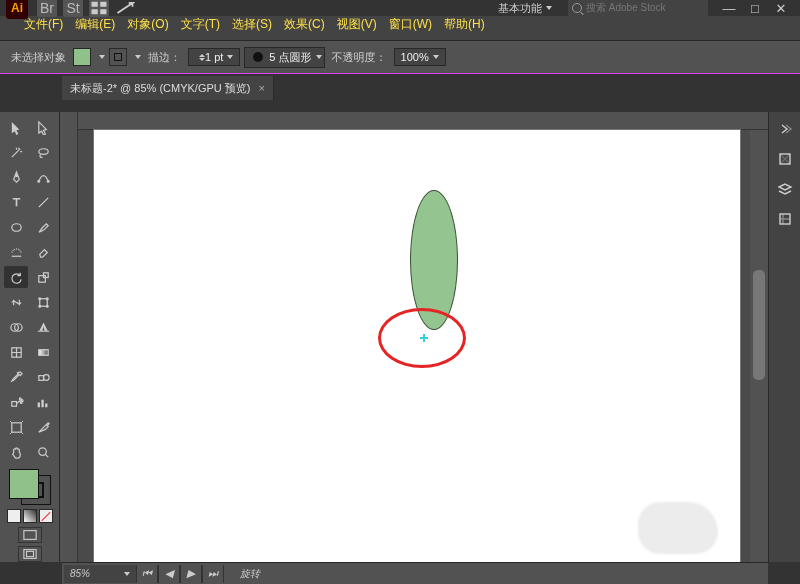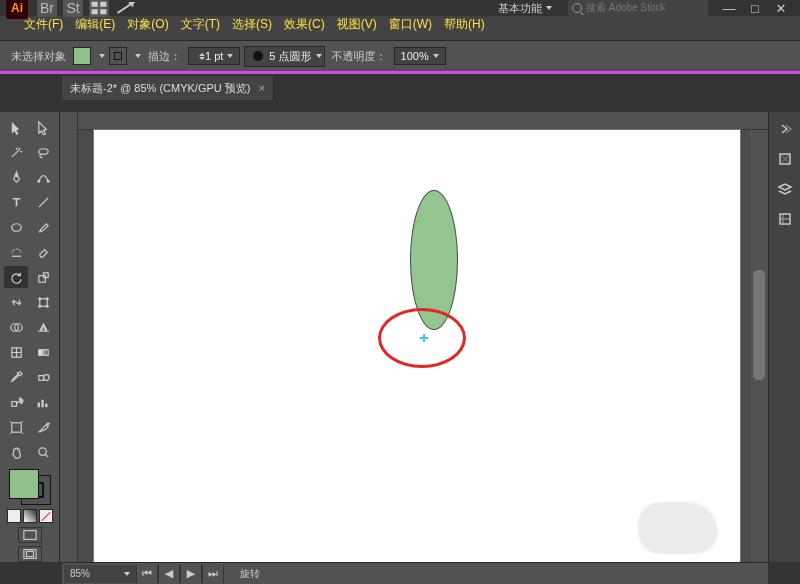--- a/index.html
+++ b/index.html
@@ -14,21 +14,21 @@
 #search { width: 140px; height: 18px; background: #434343; color: #777; font-size: 10px; display: flex; align-items: center; padding: 0 4px; border-radius: 2px; margin: 0 8px; }
 .mag-icon { width: 10px; height: 10px; border: 1px solid #999; border-radius: 50%; position: relative; margin-right: 4px; }
 .mag-icon::after { content: ""; position: absolute; width: 4px; height: 1px; background: #999; bottom: -2px; right: -3px; transform: rotate(45deg); }
 .winbtn { width: 14px; height: 14px; color: #ccc; margin: 0 6px; font-size: 13px; display: flex; align-items: center; justify-content: center; }
 
 
 #menubar { height: 24px; background: #434343; display: flex; align-items: flex-start; padding: 0 18px; color: #fde047; font-size: 12px; }
 .menuitem { padding: 0 6px; }
 
 
-#controlbar { height: 34px; background: #525252; border-top: 1px solid #282828; border-bottom: 3px solid #d946ef; display: flex; align-items: center; padding: 0 8px; color: #ddd; font-size: 11px; gap: 4px; }
+#controlbar { height: 34px; background: #525252; border-top: 1px solid #282828; border-bottom: 1px solid #d946ef; display: flex; align-items: center; padding: 0 8px; color: #ddd; font-size: 11px; gap: 4px; }
 .swatch { width: 18px; height: 18px; border: 1px solid #282828; }
 .swatch.fill { background: #90c18b; }
 .swatch.stroke { background: #525252; position: relative; }
 .swatch.stroke::after { content: ""; position: absolute; inset: 4px; border: 1px solid #111; }
 .ctl-label { margin: 0 3px; color: #ccc; }
 .ctl-field { background: #434343; padding: 2px 6px; color: #eee; border: 1px solid #282828; display: flex; align-items: center; }
 .caret-v { display: inline-flex; flex-direction: column; margin-left: 4px; }
 .caret-v span { width: 0; height: 0; border-left: 3px solid transparent; border-right: 3px solid transparent; }
 .caret-v span:first-child { border-bottom: 3px solid #ccc; margin-bottom: 1px; }
 .caret-v span:last-child { border-top: 3px solid #ccc; }
@@ -91,21 +91,21 @@
 
 #scrollV { position: absolute; top: 18px; right: 0; width: 18px; bottom: 0; background: #525252; }
 #scrollV .thumb { position:absolute; left:3px; right:3px; top:140px; height:110px; background:#777; border-radius:5px; }
 
 
 #dock { width: 32px; background: #434343; border-left: 1px solid #282828; display: flex; flex-direction: column; align-items: center; padding-top: 6px; gap: 8px; }
 .dockicon { width: 22px; height: 22px; display:flex; align-items:center; justify-content:center; color:#ccc;}
 .dockicon svg{ width:16px;height:16px; stroke:#ccc; fill:none; stroke-width:1.4; }
 
 
-#status { position: absolute; left: 62px; right: 32px; bottom: 0; height: 22px; background: #525252; border-top: 1px solid #282828; color: #ccc; font-size: 10px; display:flex; align-items:center; }
+#status { position: absolute; left: 62px; right: 32px; bottom: 0; height: 22px; background: #525252; border-top: 1px solid #282828; color: #ccc; font-size: 10px; display:flex; align-items:center;font-style:italic; }
 #zoomfield { width: 72px; height: 18px; background: #434343; display:flex; align-items:center; padding: 0 6px; margin-left: 2px; justify-content: space-between;}
 .sb-btn { width: 22px; height: 18px; display:flex;align-items:center;justify-content:center; border-left:1px solid #333; border-right:1px solid #333; font-size:11px;}
 #status-text { margin-left: 16px; }
 </style>
 </head>
 <body>
 
 <div id="titlebar">
   <div id="ai-logo">Ai</div>
   <span class="tb-icon">Br</span>

